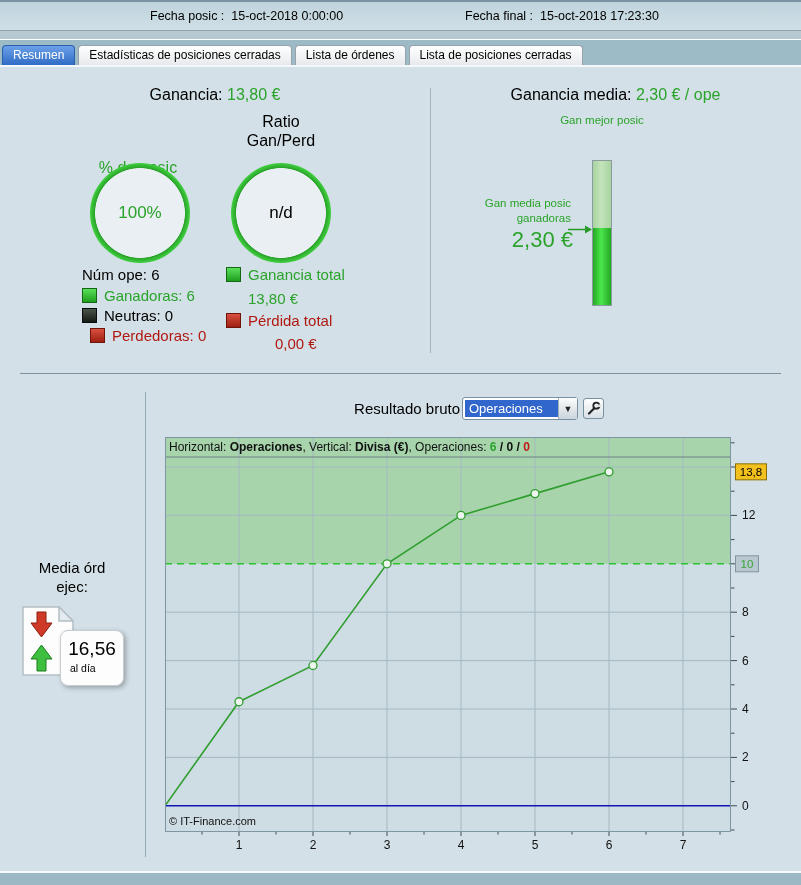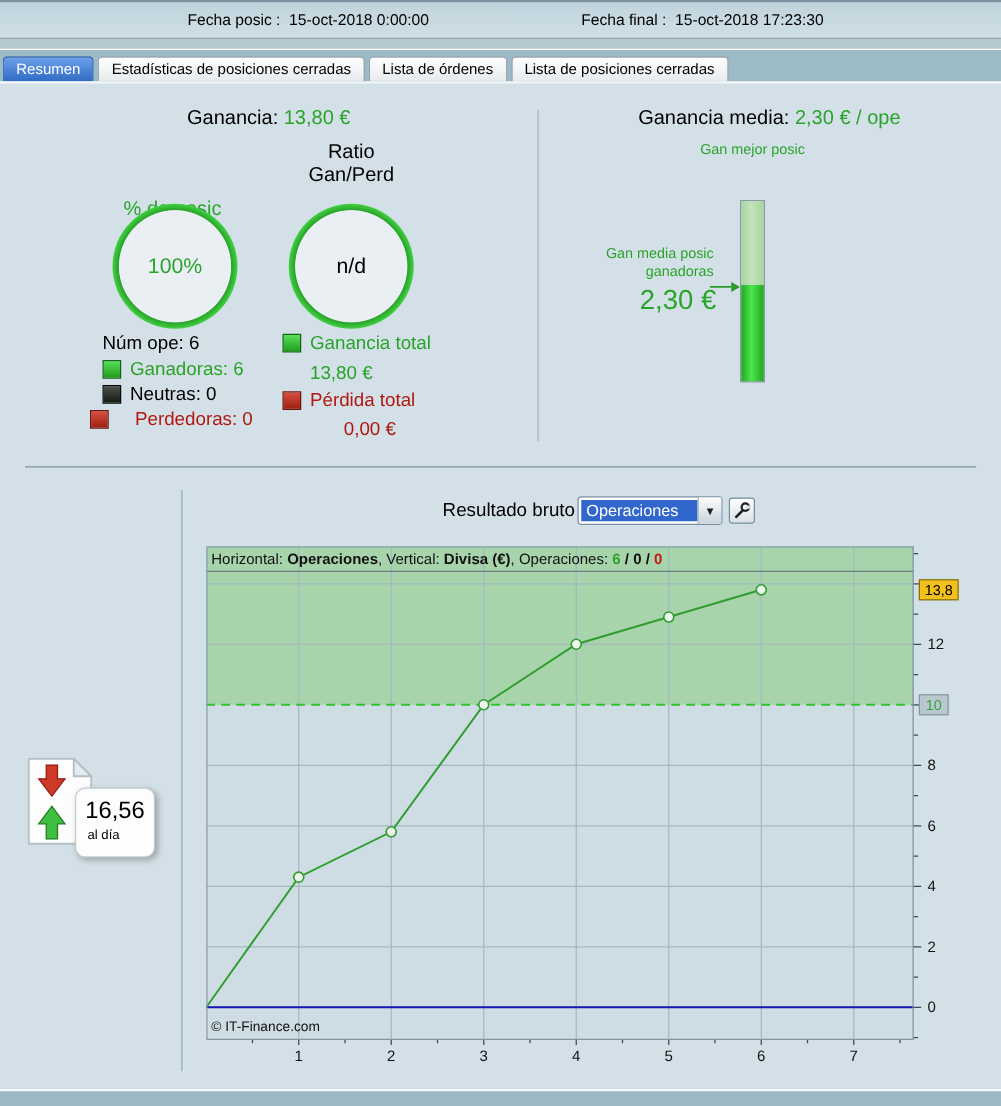--- a/index.html
+++ b/index.html
@@ -113,21 +113,21 @@
   <div class="abs" id="num-ope"><span>Núm ope: </span><span>6</span></div>
 
   <div class="abs legend-row" style="left:82px;top:287px;">
     <span class="swatch green"></span>
     <span class="green-t">Ganadoras: 6</span>
   </div>
   <div class="abs legend-row" style="left:82px;top:307px;">
     <span class="swatch black"></span>
     <span>Neutras: 0</span>
   </div>
-  <div class="abs legend-row" style="left:72px;top:327px;gap:14px;">
+  <div class="abs legend-row" style="left:90px;top:327px;">
     <span class="swatch red"></span>
     <span class="red-t">Perdedoras: 0</span>
   </div>
 
   <div class="abs legend-row" style="left:226px;top:266px;">
     <span class="swatch green"></span>
     <span class="green-t">Ganancia total</span>
   </div>
   <div class="abs total-value green-t" style="left:248px;top:290px;">13,80 €</div>
   <div class="abs legend-row" style="left:226px;top:312px;">
@@ -166,20 +166,24 @@
   <div class="abs" id="wrench-btn">
     <svg width="15" height="15" viewBox="0 0 15 15">
       <line x1="3" y1="12.5" x2="8" y2="7.5" stroke="#222" stroke-width="2.2" stroke-linecap="round"></line>
       <circle cx="10.3" cy="4.7" r="3" fill="none" stroke="#222" stroke-width="1.8"></circle>
       <rect x="10.5" y="3.4" width="4" height="2.6" fill="#d8e0e6"></rect>
     </svg>
   </div>
 
   <div class="abs" id="chart-vline"></div>
 
+  <div class="abs" id="media-ord-label">
+    <div>Media órd</div>
+    <div>ejec:</div>
+  </div>
   <svg class="abs" id="orders-icon" width="52" height="70" viewBox="0 0 52 70">
     <path d="M1,1 H37 L51,15 V69 H1 Z" fill="#fdfdfd" stroke="#b4bec4" stroke-width="1.5"></path>
     <path d="M37,1 L51,15 H37 Z" fill="#e4ebef" stroke="#b4bec4" stroke-width="1.5"></path>
     <polygon points="15,6 24,6 24,17 30,17 19.5,31 9,17 15,17" fill="#cf3a28" stroke="#8e1d10" stroke-width="1"></polygon>
     <polygon points="15,65 24,65 24,53 30,53 19.5,39 9,53 15,53" fill="#3fbf3f" stroke="#1d7a1d" stroke-width="1"></polygon>
   </svg>
   <div class="abs" id="orders-box">
     <div id="orders-value">16,56</div>
     <div id="orders-unit">al día</div>
   </div>

